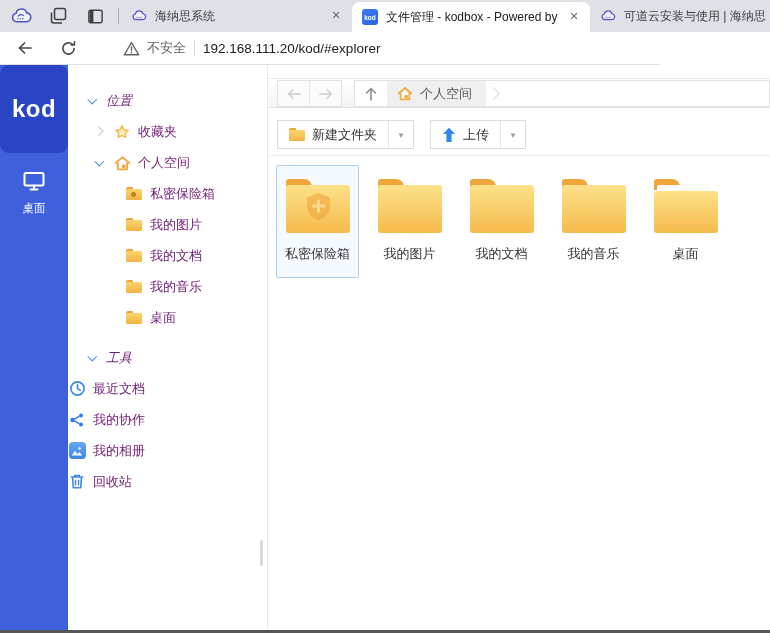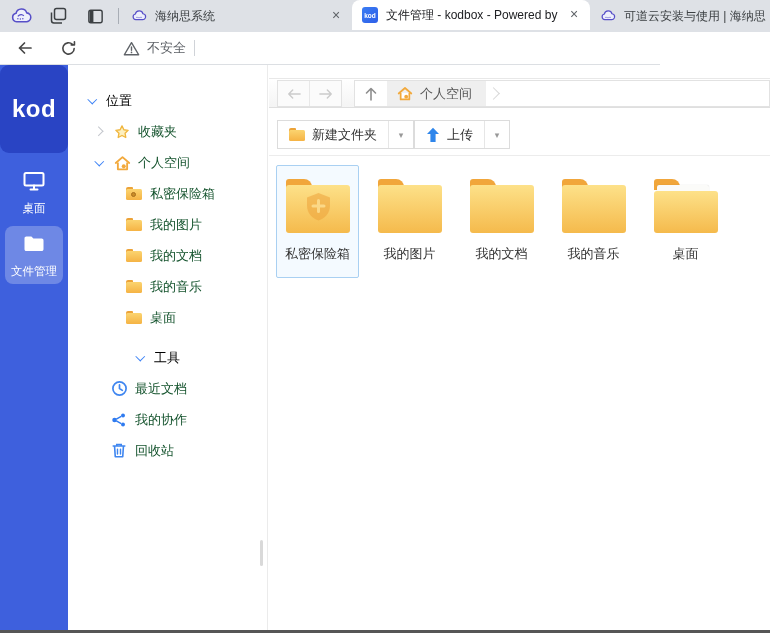--- a/index.html
+++ b/index.html
@@ -42,26 +42,26 @@
   .logo-text { color:#fff; font-size:24px; font-weight:bold; letter-spacing:0.5px; }
   .side-items { display:flex; flex-direction:column; align-items:center; margin-top:10px; gap:5px; }
   .side-item { width:58px; height:58px; border-radius:8px; display:flex; flex-direction:column;
     align-items:center; justify-content:center; gap:4px; color:#fff; }
   .side-item.active { background:rgba(255,255,255,0.25); }
   .side-label { font-size:11.5px; color:#fff; white-space:nowrap; }
 
   
   .tree-panel { position:absolute; left:68px; top:0; width:200px; height:568px; background:#fff;
     border-right:1px solid #ebebeb; padding-top:20px; overflow:hidden; }
-  .trow { display:flex; align-items:center; height:31px; gap:7px; font-size:13px; color:#14532d; }
-  .trow.lvl0 { padding-left:18px; color:#000000; }
+  .trow { display:flex; align-items:center; height:31px; gap:7px; font-size:13px; color:#701a75; }
+  .trow.lvl0 { padding-left:18px; color:#701a75;font-style:italic; }
   .trow.lvl1 { padding-left:25px; }
   .trow.lvl2 { padding-left:57px; }
-  .trow.lvlt { padding-left:42px; }
-  .trow.gap  { margin-top:9px;margin-left:48px; }
+  .trow.lvlt { }
+  .trow.gap  { margin-top:9px; }
   .chev { width:13px; height:13px; position:relative; flex:0 0 13px; }
   .chev::before { content:""; position:absolute; width:5.5px; height:5.5px;
     border-right:1.6px solid currentColor; border-bottom:1.6px solid currentColor; }
   .chev.down { color:#3b82f6; } .chev.down::before { transform:rotate(45deg); top:2px; left:3px; }
   .chev.right { color:#c3c6cc; } .chev.right::before { transform:rotate(-45deg); top:3px; left:2px; }
   .ticon { width:18px; height:16px; display:flex; align-items:center; justify-content:center; flex:0 0 18px; }
 
   
   .sf { width:16px; height:13px; position:relative; display:inline-block; }
   .sf::before { content:""; position:absolute; top:0; left:0; width:7px; height:4px;
@@ -89,21 +89,21 @@
   .hbtn { width:32px; display:flex; align-items:center; justify-content:center; color:#cbcbcb; font-size:14px; }
   .hbtn + .hbtn { border-left:1px solid #e8e8e8; }
   .pathbox { position:absolute; left:85px; top:1px; right:0; height:27px; display:flex;
     border:1px solid #e2e2e2; background:#fff; align-items:stretch; }
   .upbtn { width:32px; display:flex; align-items:center; justify-content:center; color:#8e8e8e; font-size:14px; }
   .crumb { display:flex; align-items:center; gap:7px; padding:0 14px 0 10px; background:#efefef;
     font-size:13px; color:#555; }
   .crumb-arrow { width:9px; height:9px; border-top:1.5px solid #d7d7d7; border-right:1.5px solid #d7d7d7;
     transform:rotate(45deg); margin-left:3px; align-self:center; }
 
-  .toolbar { position:absolute; left:8px; top:55px; display:flex; gap:0; }
+  .toolbar { position:absolute; left:8px; top:55px; display:flex; gap:16px; }
   .split-btn { display:flex; height:29px; border:1px solid #dcdcdc; background:#fff; align-items:stretch; }
   .sb-main { display:flex; align-items:center; gap:7px; padding:0 11px; font-size:13px; color:#333; }
   .sb-caret { width:25px; display:flex; align-items:center; justify-content:center;
     border-left:1px solid #e6e6e6; color:#999; font-size:9px; }
   .tf { width:16px; height:13px; position:relative; }
   .tf::before { content:""; position:absolute; top:0; left:0; width:7px; height:4px; background:#eca338;
     border-radius:2px 1px 0 0; }
   .tf::after { content:""; position:absolute; top:2px; left:0; width:16px; height:11px;
     background:linear-gradient(#fbd470,#f5b344); border-radius:1.5px; }
 
@@ -147,21 +147,21 @@
         </svg>
     </span>
     <span class="ci">
       <svg width="19" height="19" viewBox="0 0 20 20">
           <rect x="3" y="3.5" width="14" height="13" rx="2" fill="none" stroke="#3c4043" stroke-width="1.5"></rect>
           <path d="M3.8 4.2h4v11.6h-4z" fill="#3c4043"></path>
         </svg>
     </span>
   </div>
   <span class="vdiv"></span>
-  <div id="tabs" style="display:flex;flex:1;align-items:flex-start;overflow:hidden;">
+  <div id="tabs" style="display:flex;flex:1;align-items:flex-end;overflow:hidden;">
       <div class="tab" style="width: 231px; flex: 0 0 auto;">
         <span class="favicon">
           <svg width="16" height="16" viewBox="0 0 24 24">
             <path d="M7.2 17.5a4.3 4.3 0 0 1-.6-8.5A5.8 5.8 0 0 1 17.9 8.6 3.9 3.9 0 0 1 17 17.5z" fill="#eef0fb" stroke="#574fc8" stroke-width="1.8"></path>
             <circle cx="9" cy="14" r=".9" fill="#574fc8"></circle>
             <circle cx="12" cy="14.3" r=".9" fill="#574fc8"></circle>
             <circle cx="15" cy="14" r=".9" fill="#574fc8"></circle>
           </svg>
         </span>
         <span class="tab-title">海纳思系统</span>
@@ -204,42 +204,37 @@
     <span class="ab-ico">
       <svg width="17" height="15" viewBox="0 0 20 18">
           <path d="M10 2 18.6 16.5H1.4z" fill="none" stroke="#5f6368" stroke-width="1.7" stroke-linejoin="round"></path>
           <path d="M10 7.2v4" stroke="#5f6368" stroke-width="1.7" stroke-linecap="round"></path>
           <circle cx="10" cy="13.7" r="1" fill="#5f6368"></circle>
         </svg>
     </span>
     <span class="sec-label">不安全</span>
   </span>
   <span class="chip-div"></span>
+  <span class="url-text">192.168.111.20/kod/#explorer</span>
 </div>
 
 <div class="app">
 
   <div class="app-sidebar">
     <div class="logo-block">
       <span class="logo-text">kod</span>
     </div>
     <div class="side-items" id="sideitems">
         <div class="side-item">
           <span><svg width="26" height="24" viewBox="0 0 24 24">
               <rect x="2.5" y="4" width="19" height="12.5" rx="1.5" fill="none" stroke="#fff" stroke-width="2"></rect>
               <path d="M8.5 20.5h7M12 16.5v4" stroke="#fff" stroke-width="2" stroke-linecap="round"></path>
             </svg></span>
           <span class="side-label">桌面</span>
         </div>
-        <div class="side-item active">
-          <span><svg width="26" height="24" viewBox="0 0 24 24">
-              <path d="M2.5 6.2c0-1 .8-1.8 1.8-1.8h5.1l2 2.2h8.3c1 0 1.8.8 1.8 1.8v8.9c0 1-.8 1.8-1.8 1.8H4.3c-1 0-1.8-.8-1.8-1.8z" fill="#fff"></path>
-            </svg></span>
-          <span class="side-label">文件管理</span>
-        </div>
       </div>
   </div>
 
   <div class="tree-panel">
     <div id="tree">
         <div class="trow lvl0">
           <span class="chev down"></span>
           <span>位置</span>
         </div>
         <div class="trow lvl1">
@@ -310,20 +305,31 @@
         <div class="trow lvlt">
           <span class="ticon">
             <svg width="16" height="16" viewBox="0 0 18 18">
               <circle cx="4" cy="9" r="2.6" fill="#2f7bf0"></circle>
               <circle cx="13.5" cy="4" r="2.2" fill="#2f7bf0"></circle>
               <circle cx="13.5" cy="14" r="2.2" fill="#2f7bf0"></circle>
               <path d="M6 8l5.5-3M6 10l5.5 3" stroke="#2f7bf0" stroke-width="1.6"></path>
             </svg>
           </span>
           <span>我的协作</span>
+        </div>
+        <div class="trow lvlt">
+          <span class="ticon">
+            <span class="bsq">
+              <svg width="12" height="10" viewBox="0 0 12 10">
+                <path d="M.8 9.5 4 4.8l2.6 3.4L8.4 6l2.8 3.5z" fill="#fff"></path>
+                <circle cx="8.6" cy="2.4" r="1.2" fill="#fff"></circle>
+              </svg>
+            </span>
+          </span>
+          <span>我的相册</span>
         </div>
         <div class="trow lvlt">
           <span class="ticon">
             <svg width="16" height="17" viewBox="0 0 18 19">
               <path d="M2.5 4.5h13" stroke="#3f86f0" stroke-width="1.8" stroke-linecap="round"></path>
               <path d="M6.5 4.5V2.8h5v1.7" fill="none" stroke="#3f86f0" stroke-width="1.8"></path>
               <path d="M4 4.5l.8 12h8.4l.8-12" fill="none" stroke="#3f86f0" stroke-width="1.8" stroke-linejoin="round"></path>
               <path d="M7.3 8v5.5M10.7 8v5.5" stroke="#3f86f0" stroke-width="1.6" stroke-linecap="round"></path>
             </svg>
           </span>

